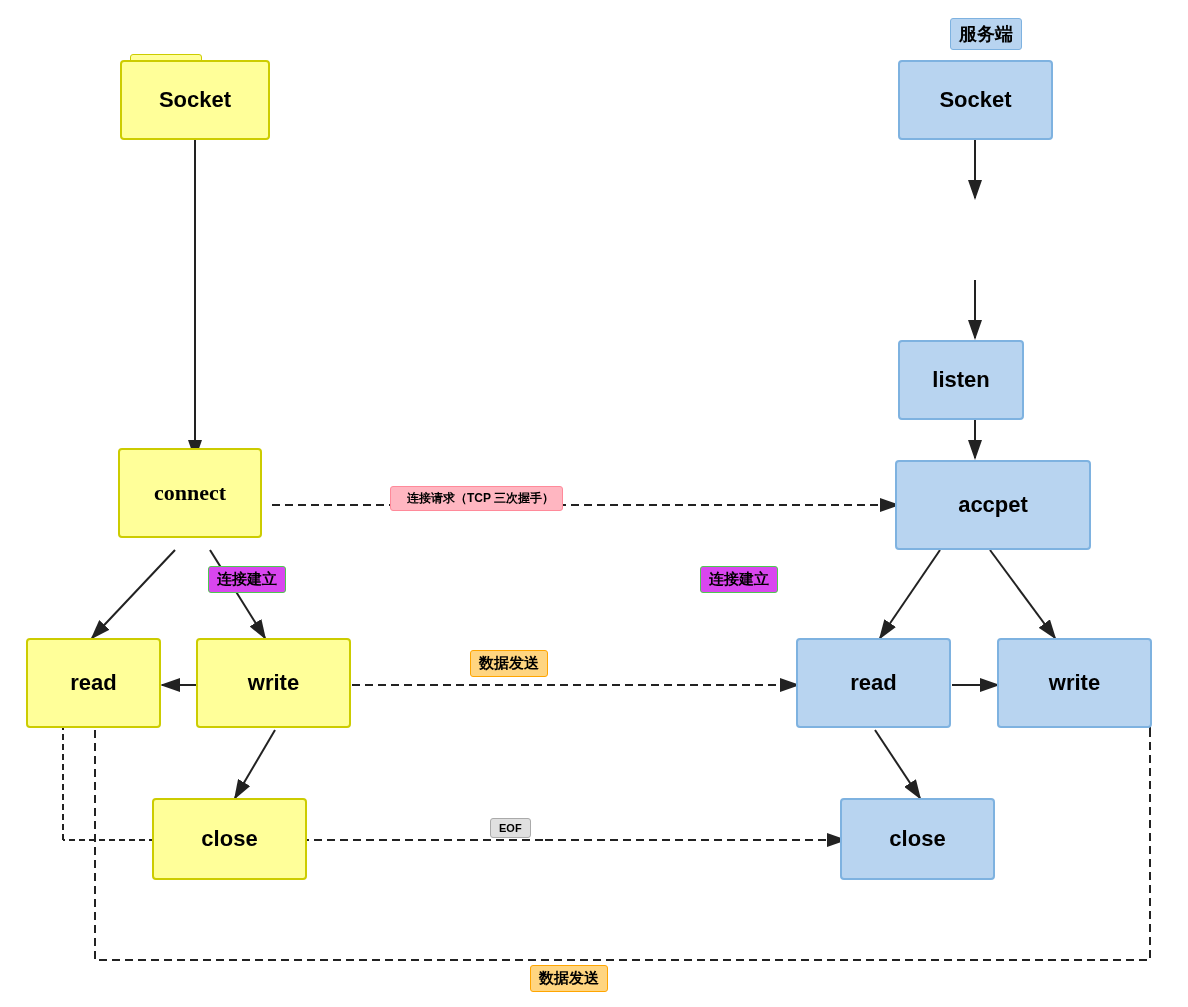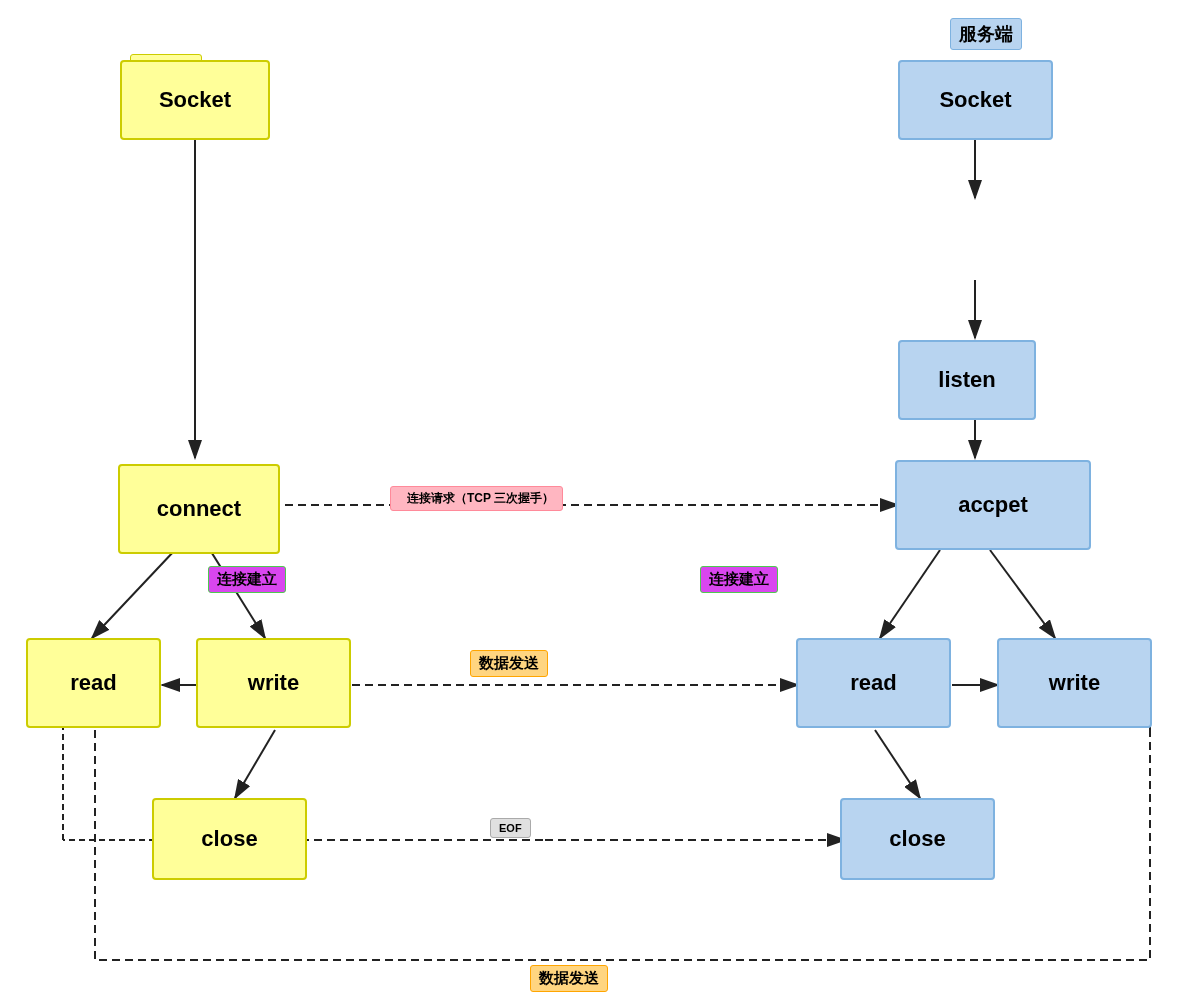--- a/index.html
+++ b/index.html
@@ -136,42 +136,42 @@
   </svg>
 
   <div class="label-tag label-yellow" style="left:130px; top:18px; font-size:18px;">客户端</div>
 
   <div class="label-tag label-blue" style="left:910px; top:18px; font-size:18px;">服务端</div>
 
   <div class="box box-yellow" style="left:120px; top:60px; width:150px; height:80px;">
     <span>Socket</span>
   </div>
 
-  <div class="box box-yellow" style="left:118px; top:464px; width:162px; height:90px;">
+  <div class="box box-yellow" style="left:118px; top:448px; width:144px; height:90px;font-family:Liberation Serif, serif;">
     <span>connect</span>
   </div>
 
   <div class="box box-yellow" style="left:26px; top:638px; width:135px; height:90px;">
     <span>read</span>
   </div>
 
   <div class="box box-yellow" style="left:196px; top:638px; width:155px; height:90px;">
     <span>write</span>
   </div>
 
   <div class="box box-yellow" style="left:152px; top:798px; width:155px; height:82px;">
     <span>close</span>
   </div>
 
   <div class="box box-blue" style="left:898px; top:60px; width:155px; height:80px;">
     <span>Socket</span>
   </div>
 
 
-  <div class="box box-blue" style="left:898px; top:340px; width:138px; height:80px;">
+  <div class="box box-blue" style="left:898px; top:340px; width:126px; height:80px;">
     <span>listen</span>
   </div>
 
   <div class="box box-blue" style="left:895px; top:460px; width:196px; height:90px;">
     <span>accpet</span>
   </div>
 
   <div class="box box-blue" style="left:796px; top:638px; width:155px; height:90px;">
     <span>read</span>
   </div>

